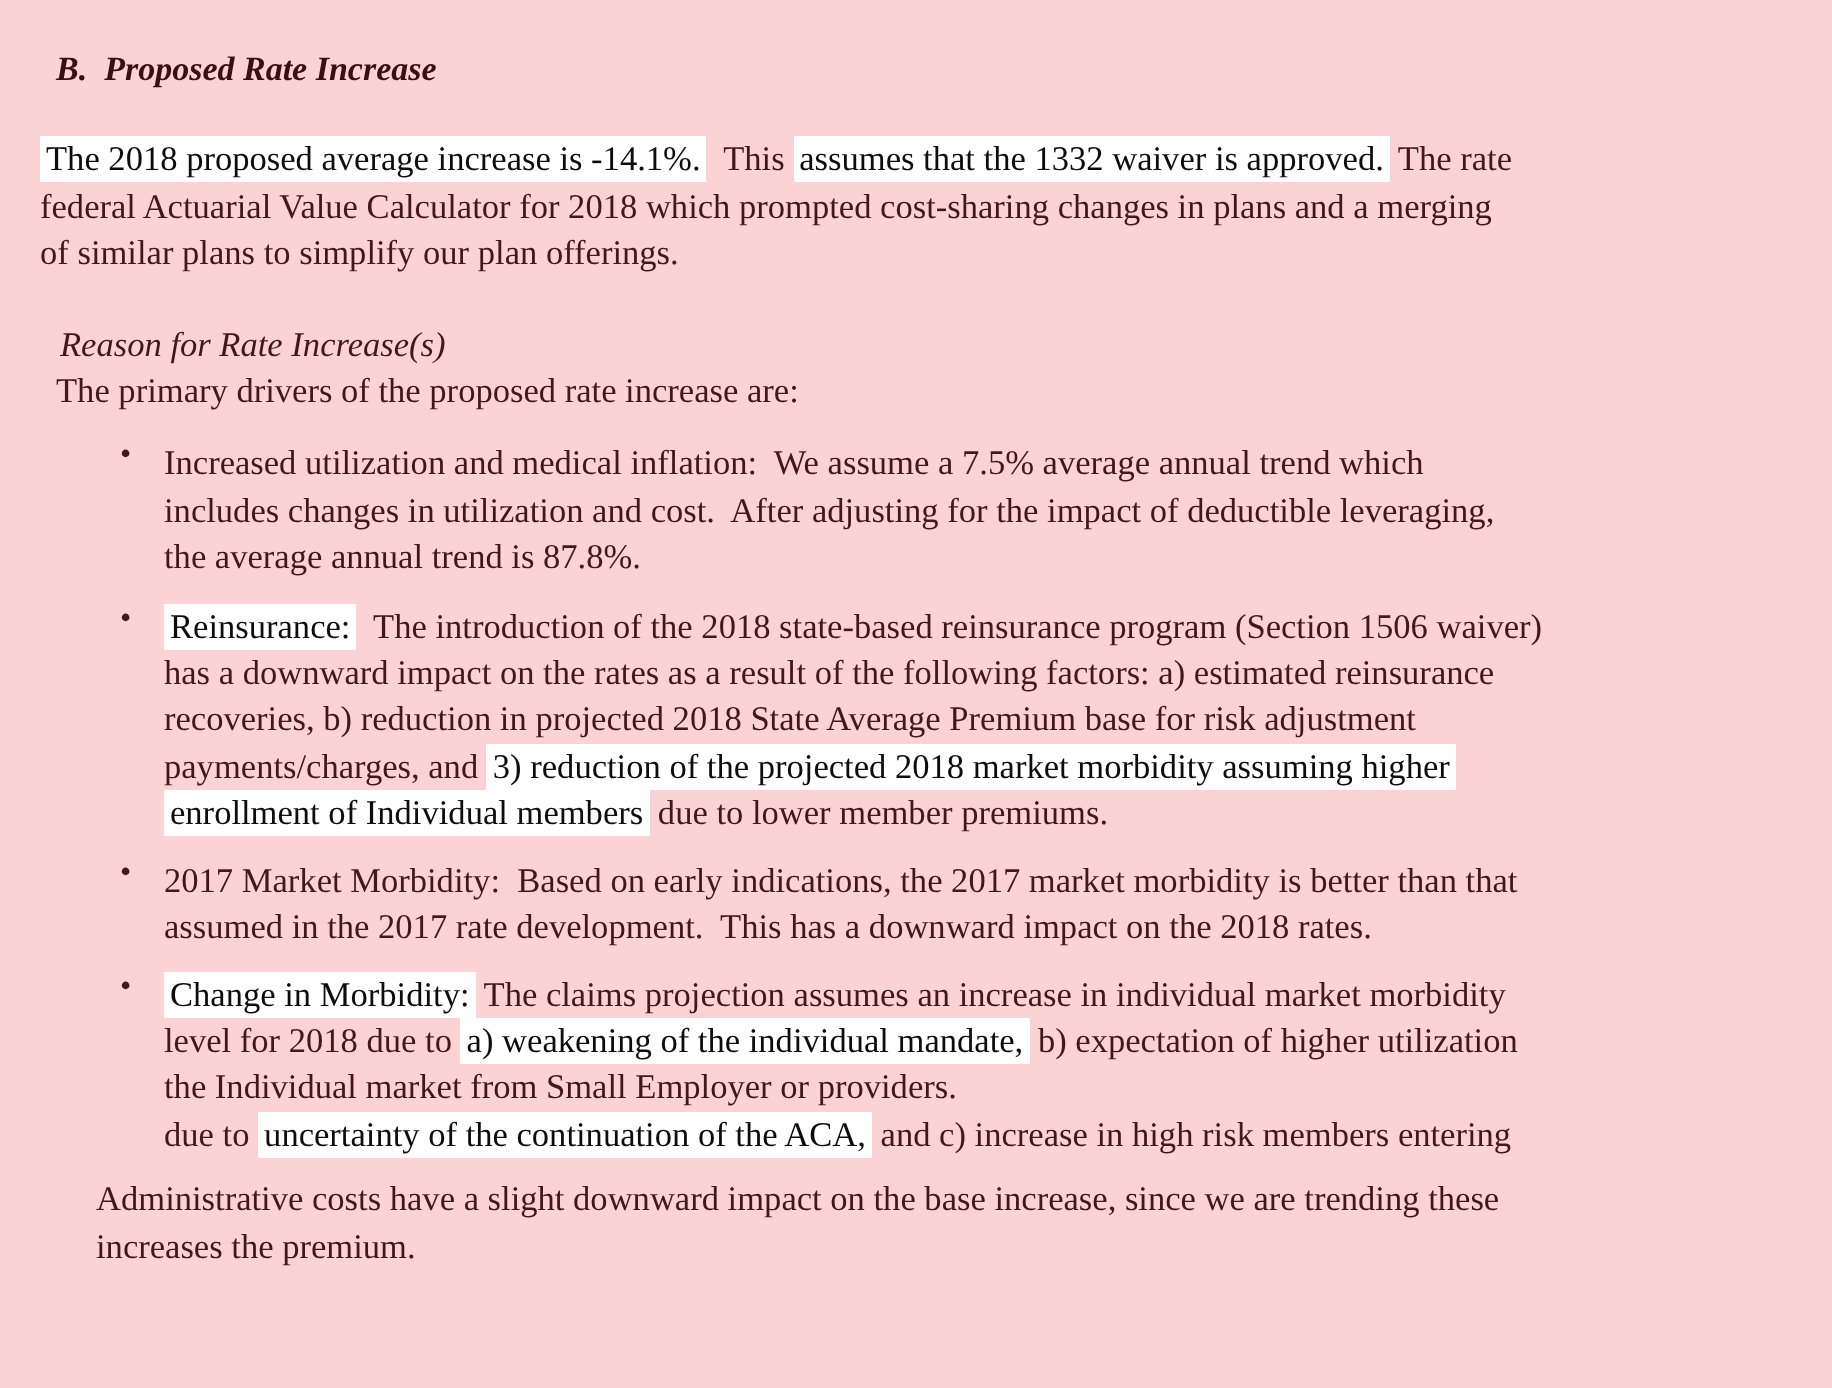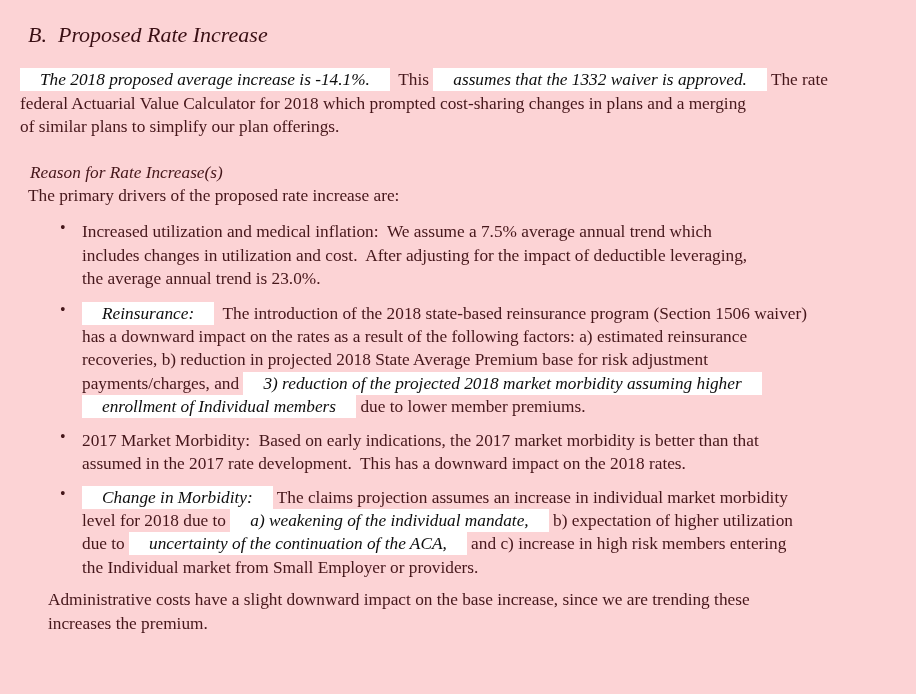--- a/index.html
+++ b/index.html
@@ -15,27 +15,26 @@
   .doc {
     padding: 23px 16px 0 20px;
   }
   .line {
     white-space: pre;
     line-height: 23.4px;
   }
   .hl {
     background: var(--hl-bg, #ffffff);
     color: var(--hl-fg, #0d0d0d);
-    padding: 2px 20px;
-    font-style: italic;
+    padding: 2px 3px;
   }
   .heading {
-    font-weight: normal;
+    font-weight: bold;
     font-style: italic;
-    font-size: 22px;
+    font-size: 17px;
     margin-left: 8px;
     color: var(--heading-fg, #3a0f14);
     line-height: 23.4px;
     white-space: pre;
   }
   .para { margin-top: 22px; }
   .subheading { margin-top: 22px; margin-left: 10px; font-style: italic; }
   .leadin { margin-left: 8px; }
   .bullet {
     position: relative;
@@ -67,40 +66,40 @@
       <div class="subheading">
         <div class="line"><span>Reason for Rate Increase(s)</span></div>
       </div>
       <div class="leadin">
         <div class="line"><span>The primary drivers of the proposed rate increase are:</span></div>
       </div>
       <div class="bullet bullet-1">
         <span class="marker">•</span>
         <div class="line"><span>Increased utilization and medical inflation:  We assume a 7.5% average annual trend which</span></div>
         <div class="line"><span>includes changes in utilization and cost.  After adjusting for the impact of deductible leveraging,</span></div>
-        <div class="line"><span>the average annual trend is 23.0%.</span></div>
+        <div class="line"><span>the average annual trend is 87.8%.</span></div>
       </div>
       <div class="bullet bullet-2">
         <span class="marker">•</span>
         <div class="line"><span class="hl">Reinsurance:</span><span>  The introduction of the 2018 state-based reinsurance program (Section 1506 waiver)</span></div>
         <div class="line"><span>has a downward impact on the rates as a result of the following factors: a) estimated reinsurance</span></div>
         <div class="line"><span>recoveries, b) reduction in projected 2018 State Average Premium base for risk adjustment</span></div>
         <div class="line"><span>payments/charges, and </span><span class="hl">3) reduction of the projected 2018 market morbidity assuming higher</span></div>
         <div class="line"><span class="hl">enrollment of Individual members</span><span> due to lower member premiums.</span></div>
       </div>
       <div class="bullet bullet-3">
         <span class="marker">•</span>
         <div class="line"><span>2017 Market Morbidity:  Based on early indications, the 2017 market morbidity is better than that</span></div>
         <div class="line"><span>assumed in the 2017 rate development.  This has a downward impact on the 2018 rates.</span></div>
       </div>
       <div class="bullet bullet-4">
         <span class="marker">•</span>
         <div class="line"><span class="hl">Change in Morbidity:</span><span> The claims projection assumes an increase in individual market morbidity</span></div>
         <div class="line"><span>level for 2018 due to </span><span class="hl">a) weakening of the individual mandate,</span><span> b) expectation of higher utilization</span></div>
+        <div class="line"><span>the Individual market from Small Employer or providers.</span></div>
         <div class="line"><span>due to </span><span class="hl">uncertainty of the continuation of the ACA,</span><span> and c) increase in high risk members entering</span></div>
-        <div class="line"><span>the Individual market from Small Employer or providers.</span></div>
       </div>
       <div class="closing">
         <div class="line"><span>Administrative costs have a slight downward impact on the base increase, since we are trending these</span></div>
         <div class="line"><span>increases the premium.</span></div>
       </div>
     </div>
 </main>
 
 </body></html>

